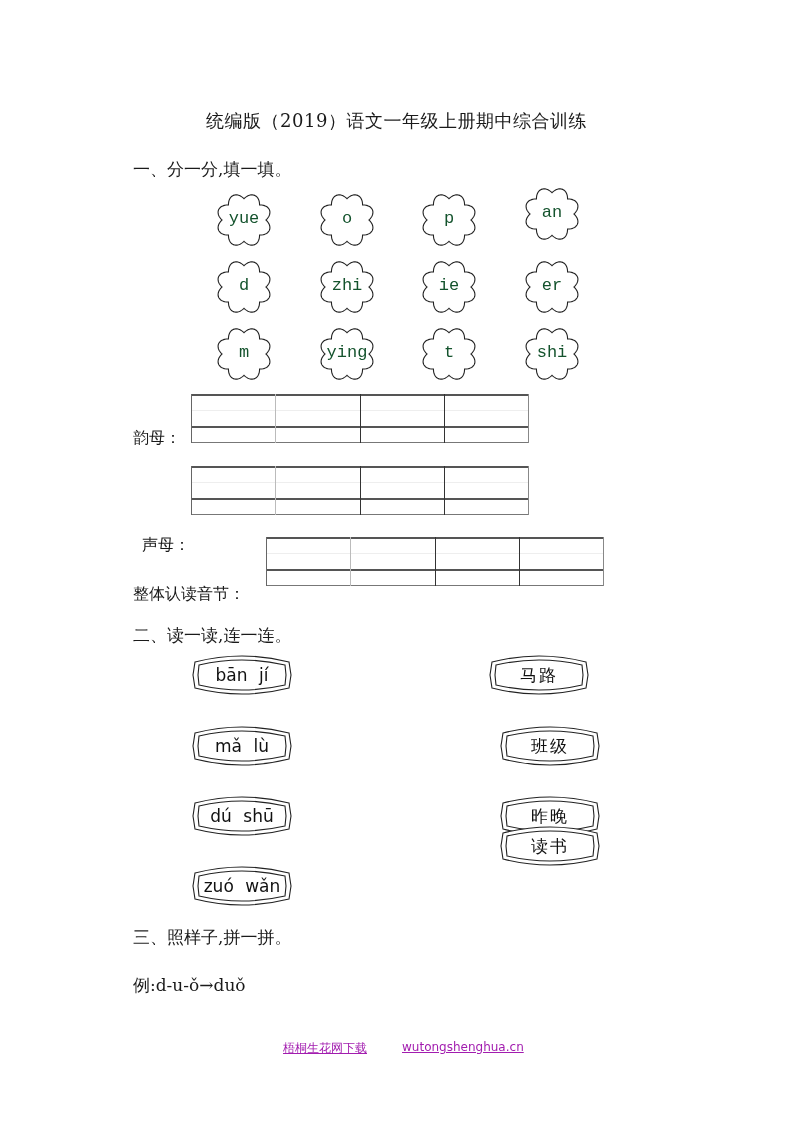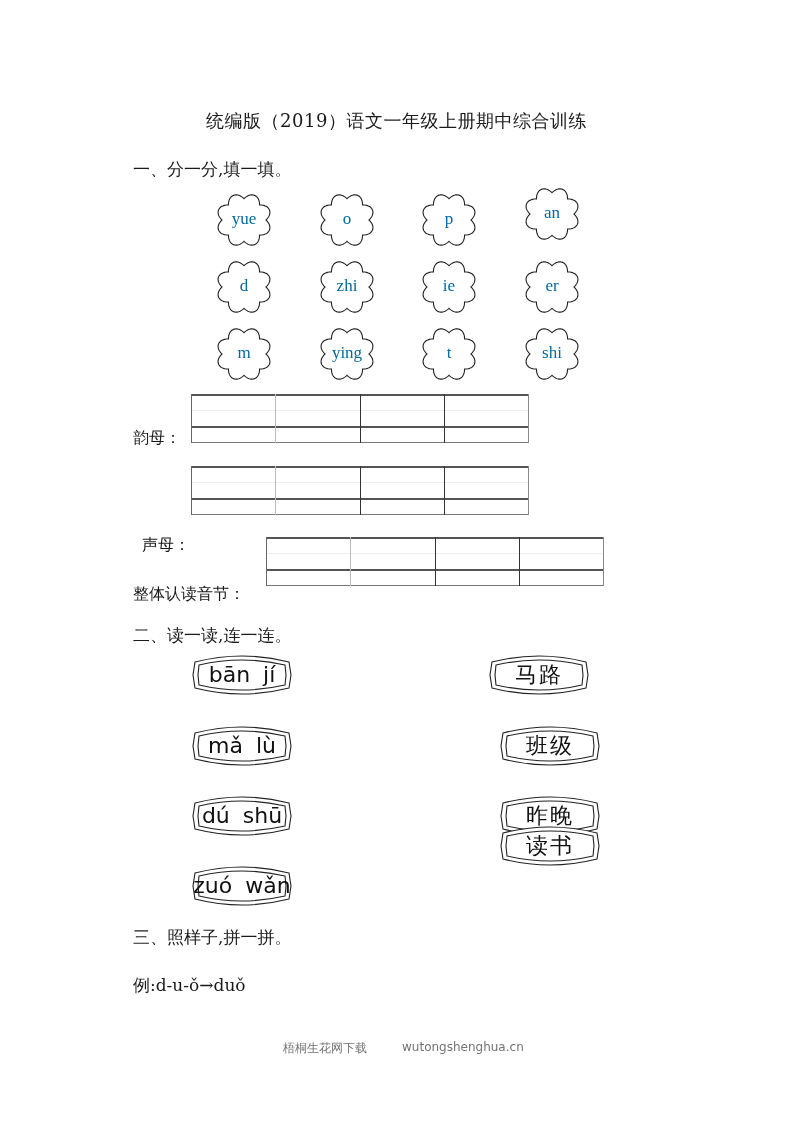--- a/index.html
+++ b/index.html
@@ -4,33 +4,33 @@
 <style>
   html, body { margin: 0; padding: 0; background: #ffffff; }
   body { width: 793px; height: 1122px; position: relative; overflow: hidden;
          font-family: "DejaVu Serif", "Liberation Serif", serif; color: #1a1a1a; }
   .abs { position: absolute; }
   .title { left: 0; width: 793px; top: 109px; text-align: center; font-size: 18px; letter-spacing: 0.5px; }
   .section-head { left: 133px; font-size: 17px; }
   .flower { position: absolute; width: 60px; height: 58px; }
   .flower svg { position: absolute; left: 0; top: 0; }
   .flower .lbl { position: absolute; left: 0; top: 0; width: 60px; height: 58px; line-height: 56px;
-                 text-align: center; font-family: Liberation Serif, serif; font-size: 17px; color: #0369a1; }
+                 text-align: center; font-family: Liberation Mono, monospace; font-size: 17px; color: #14532d; }
   .grid-label { font-size: 16px; }
   .grid { position: absolute; }
   .grid .line { position: absolute; left: 0; right: 0; height: 0; }
   .grid .vline { position: absolute; top: 0; bottom: 0; width: 0; }
   .pill { position: absolute; width: 100px; height: 42px; }
   .pill svg { position: absolute; left: 0; top: 0; }
   .pill .lbl { position: absolute; left: 0; top: 0; width: 100px; height: 42px; line-height: 42px;
-               text-align: center; font-size: 22px; color: #111; }
+               text-align: center; font-size: 17px; color: #111; }
   .pill .lbl.py { font-family: "DejaVu Sans", "Liberation Sans", sans-serif; word-spacing: 6px; }
   .pill .lbl.hz { font-family: "DejaVu Serif", "Liberation Serif", serif; letter-spacing: 2px; }
   .example { left: 133px; top: 974px; font-size: 17px; }
-  .footer { top: 1040px; font-size: 12px; color: #737373; }
+  .footer { top: 1040px; font-size: 12px; color: #a21caf; text-decoration: underline; }
 </style>
 </head>
 <body>
 
 <div class="abs title">统编版（2019）语文一年级上册期中综合训练</div>
 
 <div class="abs section-head" style="top:158px;">一、分一分,填一填。</div>
 
 <div id="flowers">
     <div class="flower" style="left: 214px; top: 191px;">

